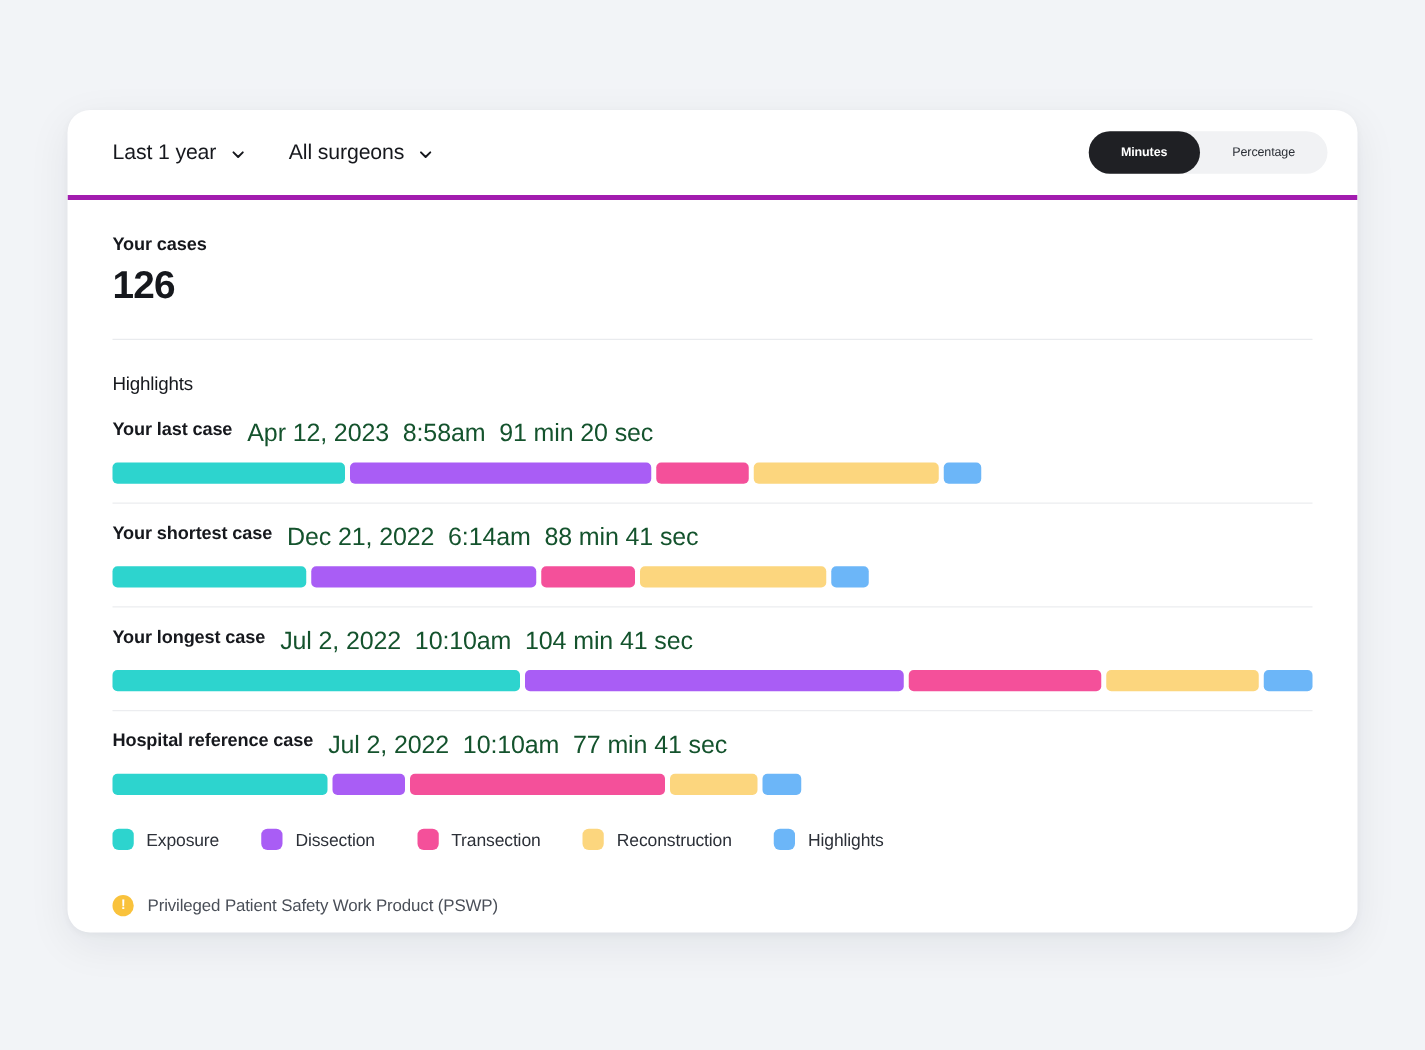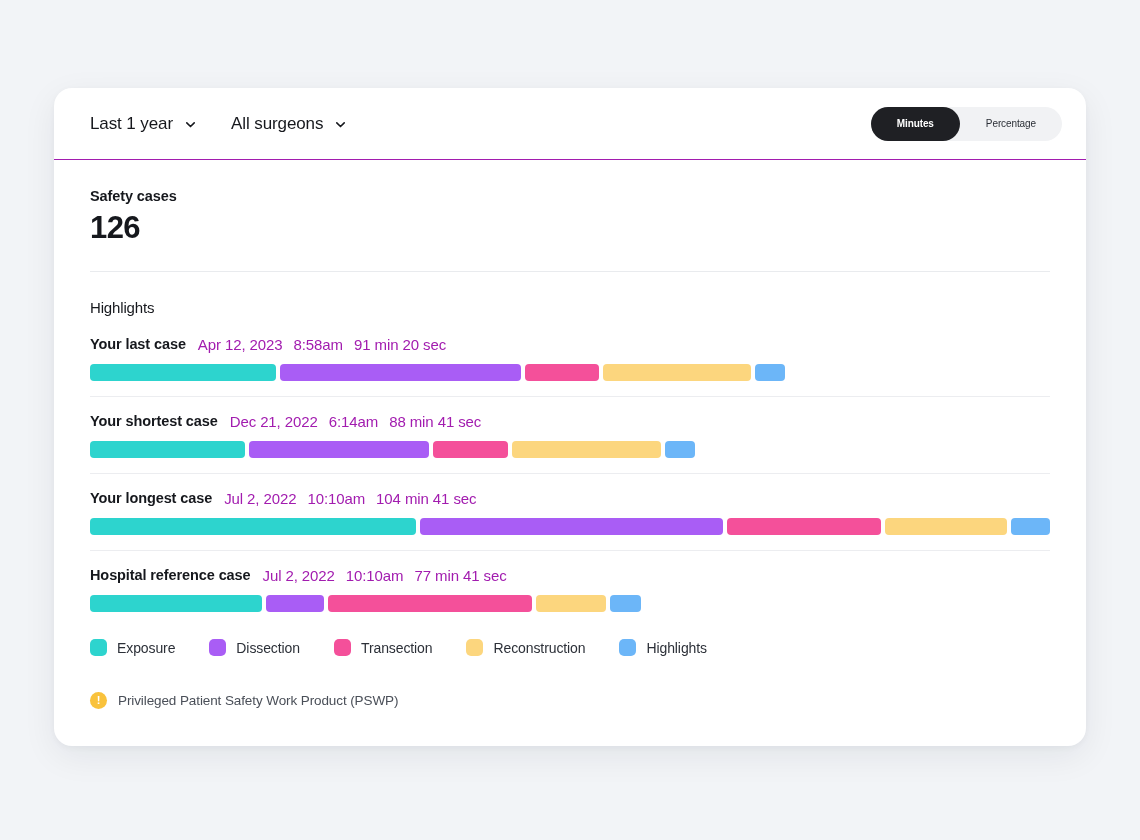--- a/index.html
+++ b/index.html
@@ -15,21 +15,21 @@
     width: 1032px; height: 658px;
     background: #ffffff;
     border-radius: 18px;
     box-shadow: 0 10px 34px rgba(16,24,40,0.07), 0 2px 6px rgba(16,24,40,0.04);
     overflow: hidden;
   }
 
   
   .card-header {
     height: 72px;
-    border-bottom: 1px solid #a21caf;
+    border-bottom: 4px solid #a21caf;
     display: flex;
     align-items: center;
     padding: 0 24px 0 36px;
   }
   .filters { display: flex; align-items: center; gap: 34px; }
   .filter {
     display: flex; align-items: center; gap: 11px;
     cursor: pointer;
     font-size: 17px;
     color: #16181d;
@@ -111,22 +111,22 @@
     gap: 12px;
     margin-bottom: 11px;
   }
   .case-name {
     font-size: 14.5px;
     font-weight: 700;
     color: #16181d;
     letter-spacing: -0.1px;
   }
   .case-meta {
-    font-size: 15px;
-    color: #a21caf;
+    font-size: 20px;
+    color: #14532d;
     letter-spacing: -0.1px;
     display: flex;
     gap: 11px;
   }
   .bar {
     display: flex;
     gap: 4px;
     height: 17px;
   }
   .seg-block {
@@ -194,21 +194,21 @@
     <div class="spacer"></div>
     <div class="segmented">
       <button class="seg active">Minutes</button>
       <button class="seg">Percentage</button>
     </div>
   </div>
 
   <div class="card-body">
 
     <div>
-      <div class="total-label">Safety cases</div>
+      <div class="total-label">Your cases</div>
       <div class="total-value">126</div>
     </div>
 
     <div class="divider"></div>
 
     <div class="section-title">Highlights</div>
 
     <div class="rows" id="rows">
         <div class="case-row">
           <div class="case-head">

